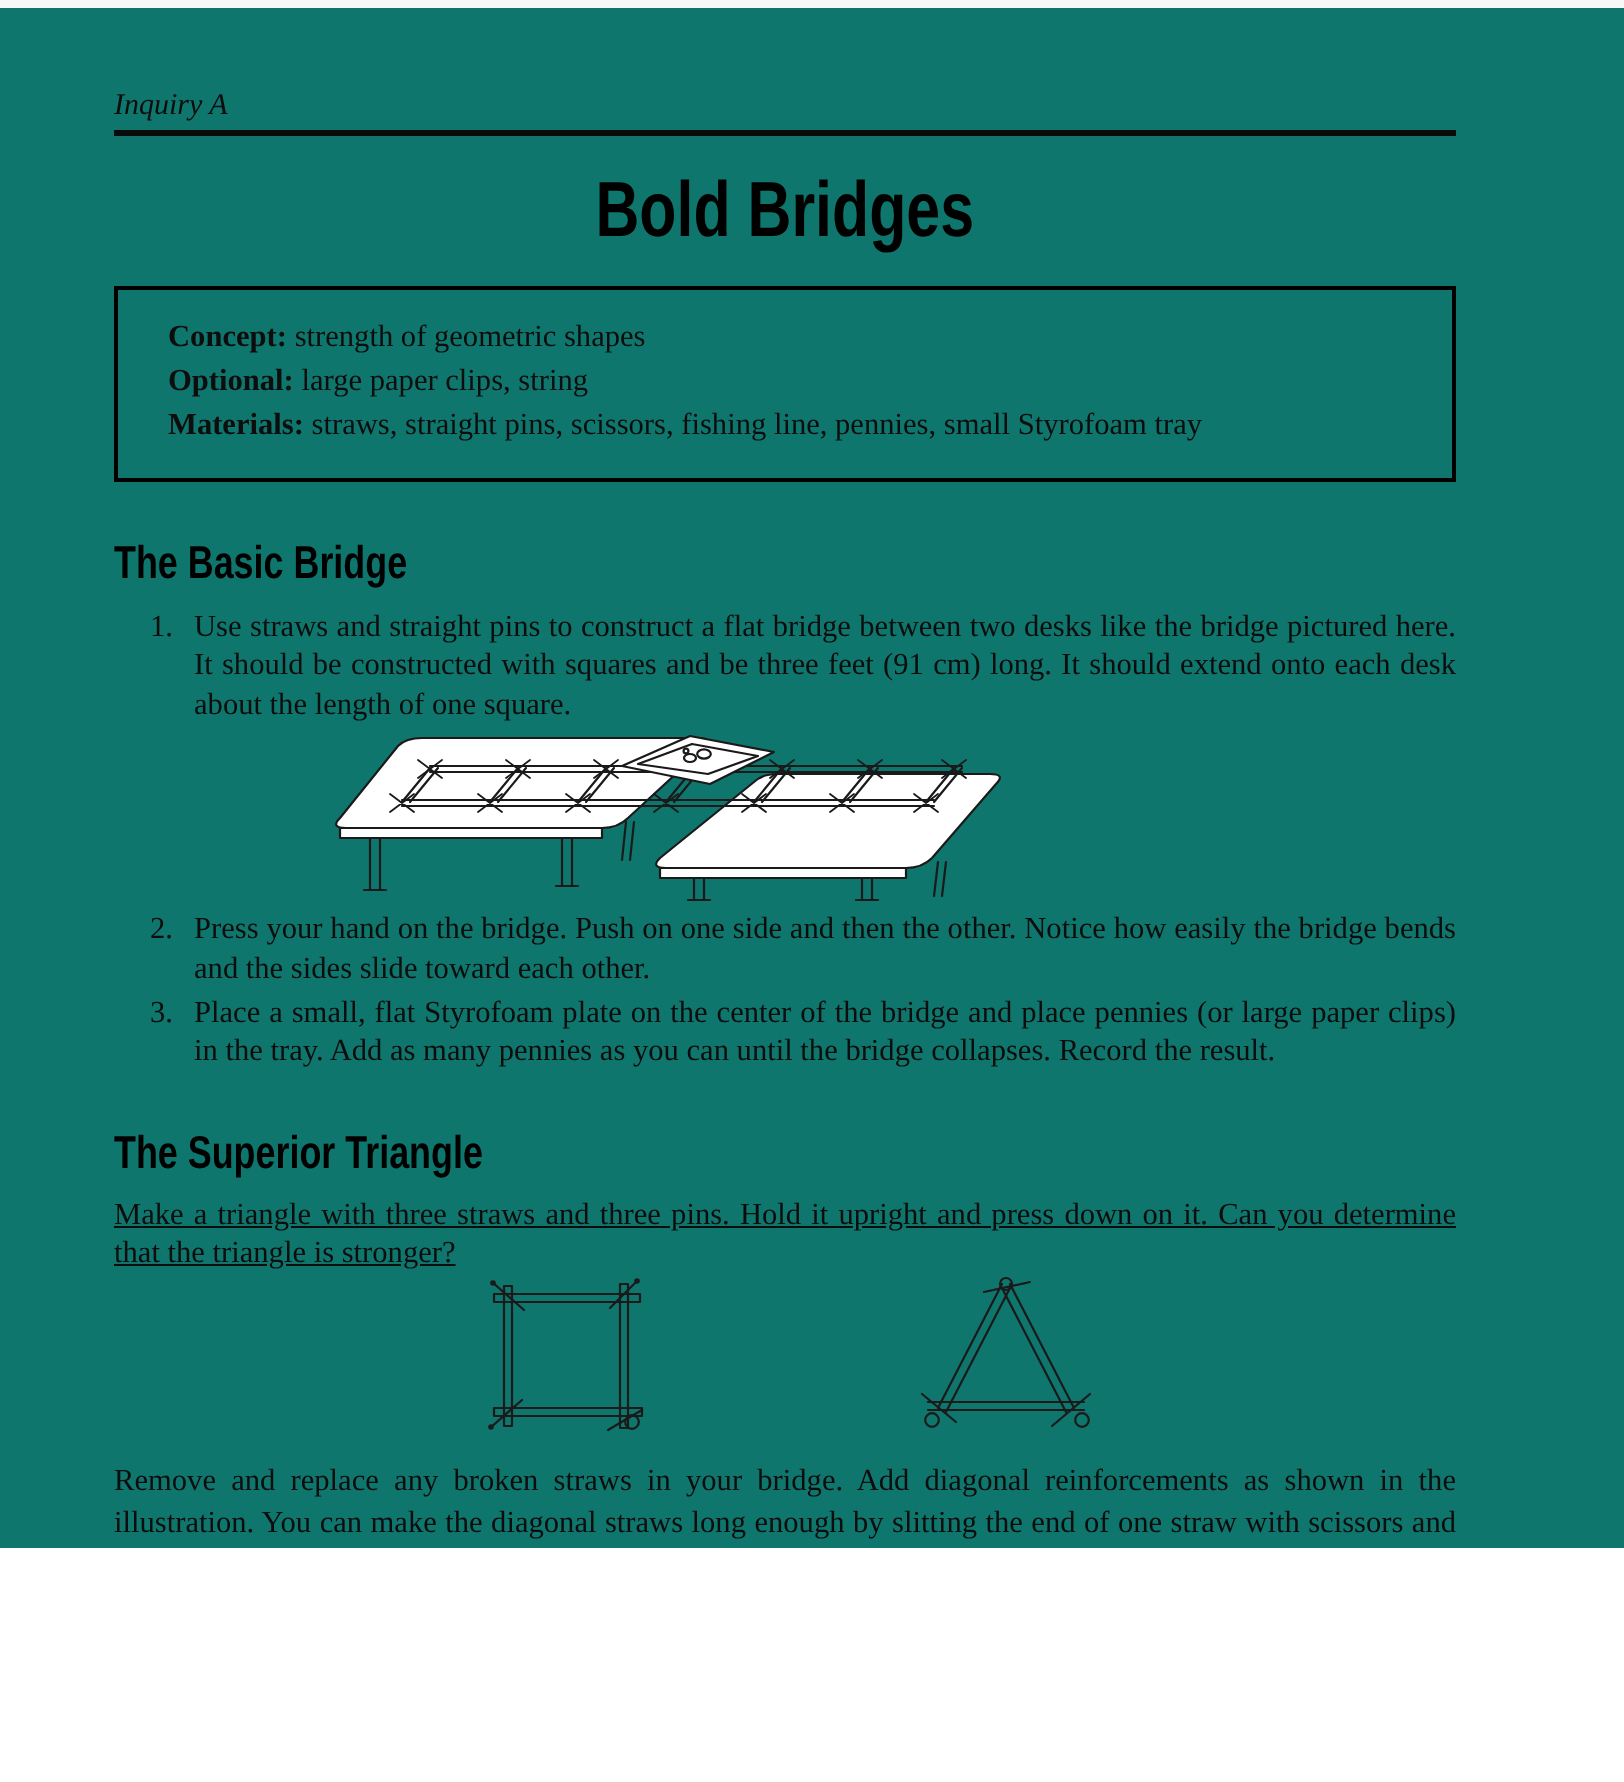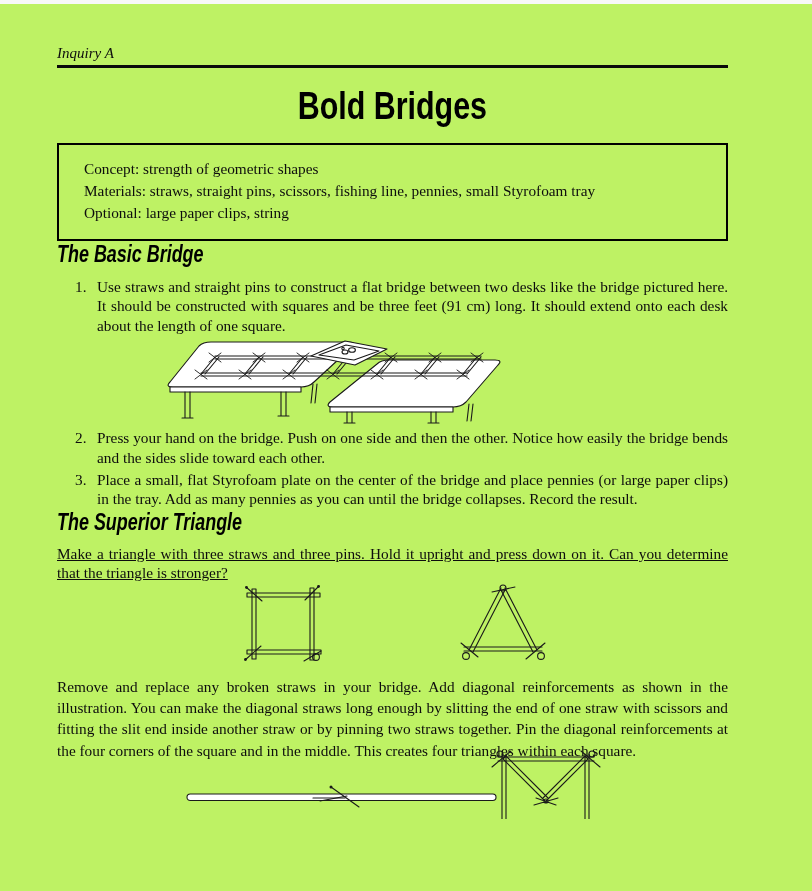--- a/index.html
+++ b/index.html
@@ -1,20 +1,20 @@
 <!DOCTYPE html>
 <html><head>
 <meta charset="utf-8">
 <style>
   html,body{margin:0;padding:0;background:#ffffff;}
   .page{
     position:relative;
-    width:812px;height:891px;
+    width:812px;height:774px;
     box-sizing:border-box;
-    background:#bef264;
+    background:#0f766e;
     padding:44px 84px 10px 57px;
     overflow:hidden;
     font-family:"Liberation Serif", serif;
     font-size:15.3px;
     line-height:19.4px;
     color:#0d0d0d;
   }
   .top-edge{position:absolute;top:0;left:0;right:0;height:4px;background:#f8f8f8;}
   .running-head{font-style:italic;font-size:15px;line-height:18px;}
   .rule{height:3px;background:#0a0a0a;margin-top:3px;}
@@ -30,23 +30,23 @@
   }
   .page-title{font-size:39px;line-height:44px;transform-origin:50% 50%;}
   .concept-box{
     margin-top:13px;
     border:2.5px solid #000;
     box-sizing:border-box;
     width:671px;
     padding:13px 10px 15px 25px;
   }
   .box-row{line-height:22px;}
-  .box-row b{font-weight:normal;}
+  .box-row b{font-weight:bold;}
   .box-row .i{}
-  .section-heading{height:27px;font-style:italic;}
+  .section-heading{margin-top:27px;height:27px;}
   .section-heading .condensed{font-size:23px;line-height:26px;transform-origin:0 50%;}
   .step{display:flex;}
   .step-num{flex:0 0 40px;box-sizing:border-box;padding-left:18px;}
   .step-text{flex:1;text-align:justify;}
   .mt9{margin-top:9px;}
   .mt4{margin-top:4px;}
   .mt3{margin-top:3px;}
   .para{text-align:justify;}
   .p1{margin-top:5px;}
   .p2{margin-top:8px;text-decoration:underline;}
@@ -68,22 +68,22 @@
 
   <div class="running-head">Inquiry A</div>
   <div class="rule"></div>
 
   <div class="title-wrap">
     <span class="condensed page-title">Bold Bridges</span>
   </div>
 
   <div class="concept-box">
     <div class="box-row"><b>Concept:</b> <span class="i">strength of geometric shapes</span></div>
+    <div class="box-row"><b>Optional:</b> <span>large paper clips, string</span></div>
     <div class="box-row"><b>Materials:</b> <span>straws, straight pins, scissors, fishing line, pennies, small Styrofoam tray</span></div>
-    <div class="box-row"><b>Optional:</b> <span>large paper clips, string</span></div>
   </div>
 
   <div class="section-heading">
     <span class="condensed">The Basic Bridge</span>
   </div>
 
   <div class="step mt9">
     <div class="step-num">1.</div>
     <div class="step-text">Use straws and straight pins to construct a flat bridge between two desks like the bridge pictured here.  It should be constructed with squares and be three feet (91 cm) long.  It should extend onto each desk about the length of one square.</div>
   </div>

